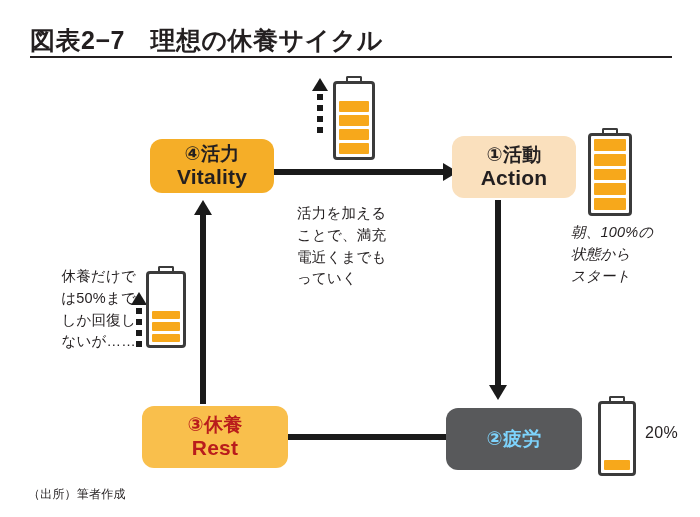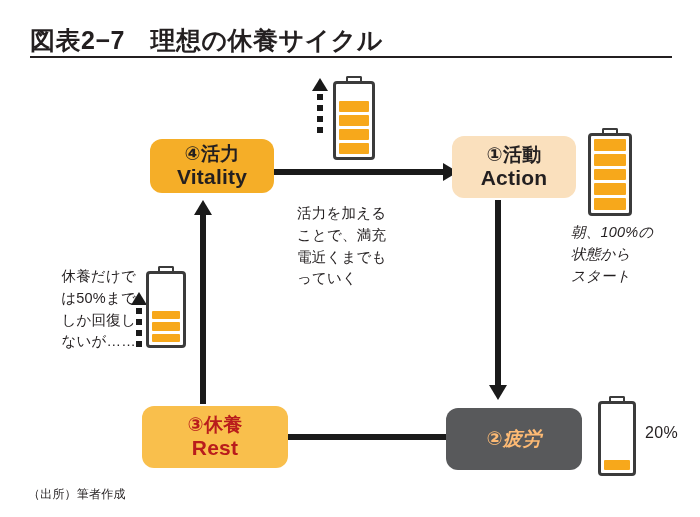--- a/index.html
+++ b/index.html
@@ -68,22 +68,21 @@
   }
   #node-action {
     left: 452px; top: 136px; width: 124px; height: 62px;
     background: #fae0bd;
     color: #231f20;
     text-align: center;
   }
   #node-tiredness {
     left: 446px; top: 408px; width: 136px; height: 62px;
     background: #58595b;
-    color: #fdba74;
-    font-style: italic;
+    color: #7dd3fc;
   }
   #node-rest {
     left: 142px; top: 406px; width: 146px; height: 62px;
     background: #f9bf4c;
     color: #b91c1c;
   }
 
   
   .arrow-line {
     position: absolute;

